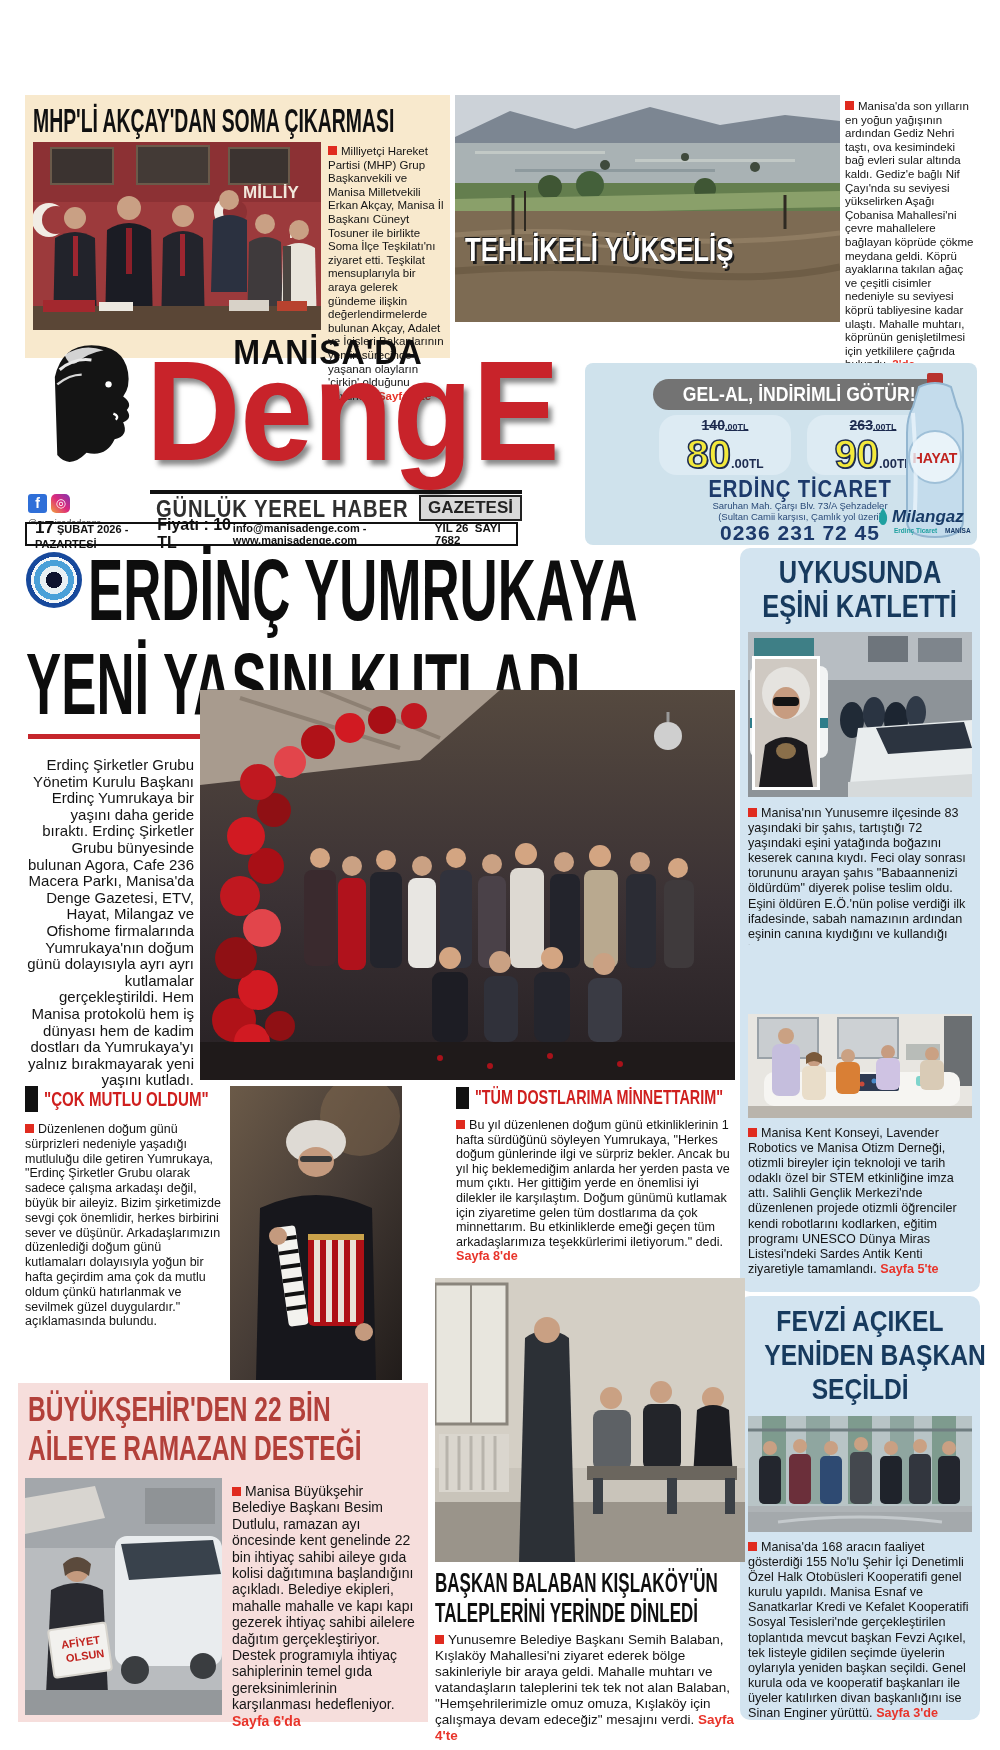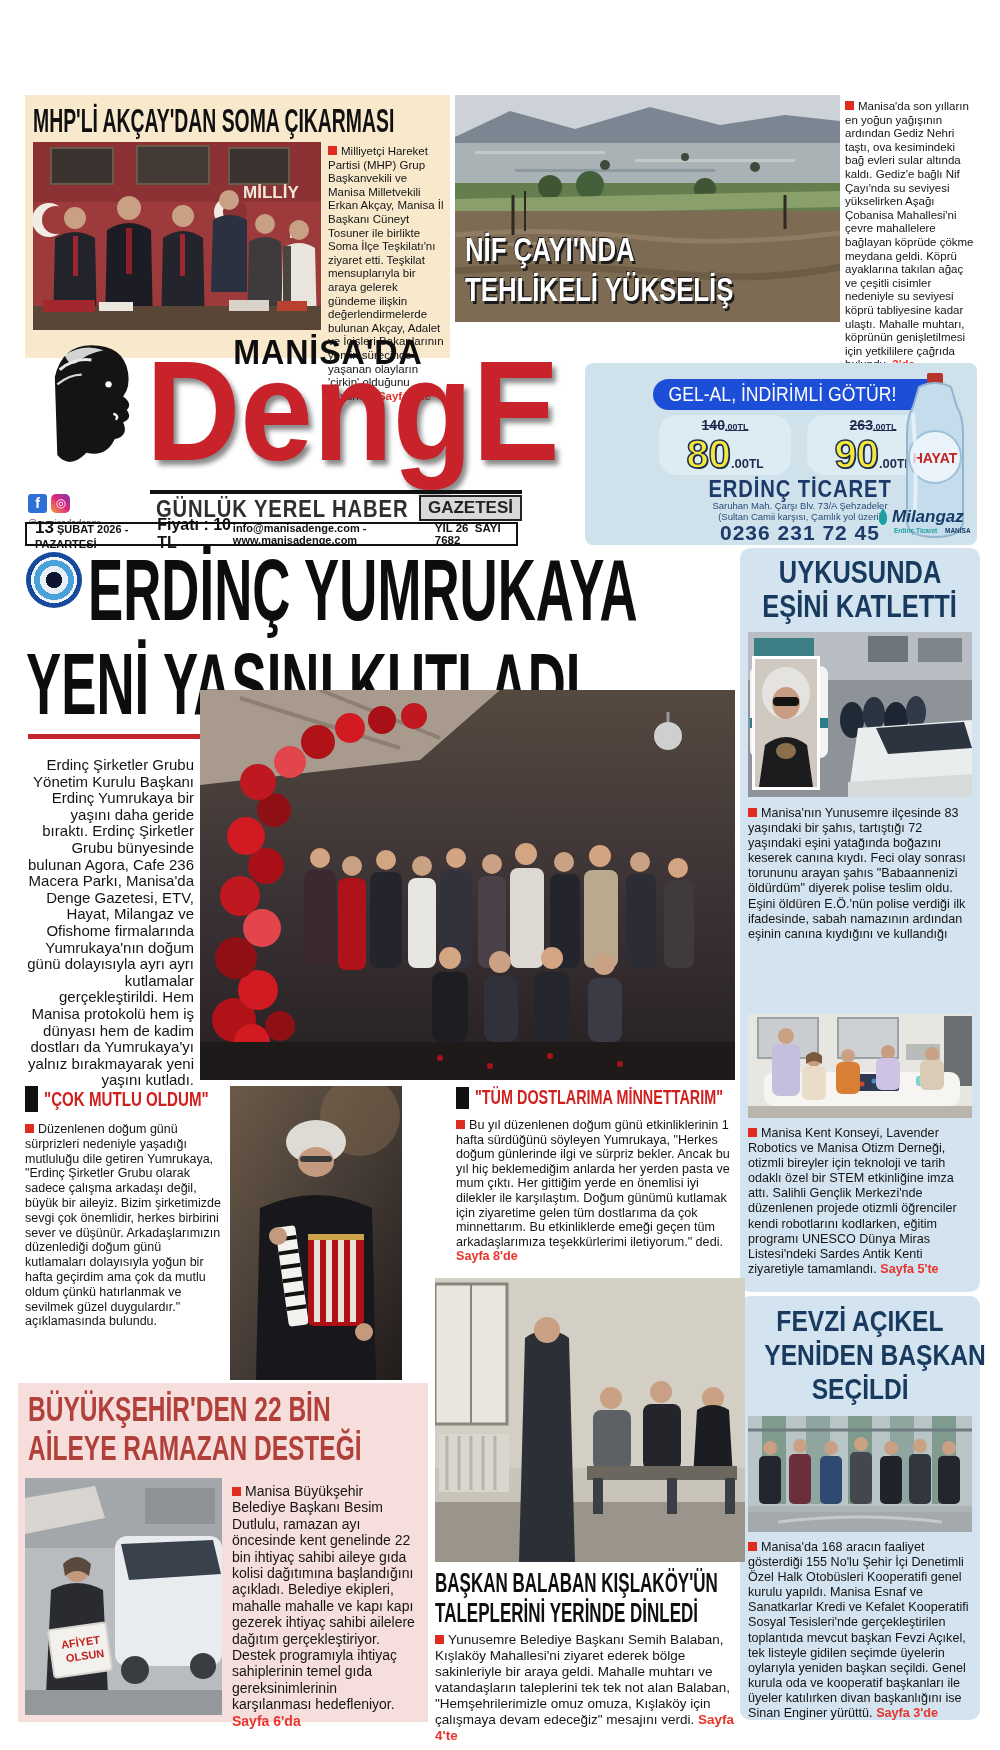--- a/index.html
+++ b/index.html
@@ -91,21 +91,20 @@
       <rect y="116" width="385" height="111" fill="#7d6b53"></rect>
       <path d="M0,140 Q90,132 180,142 T385,138" stroke="#8f7c62" stroke-width="5" fill="none"></path>
       <path d="M0,176 Q110,168 210,178 T385,172" stroke="#6e5d46" stroke-width="7" fill="none"></path>
       <path d="M40,150 Q100,146 160,152" stroke="#97846a" stroke-width="3" fill="none"></path>
       <line x1="58" y1="100" x2="58" y2="140" stroke="#2f2a22" stroke-width="3"></line>
       <line x1="70" y1="96" x2="70" y2="136" stroke="#2f2a22" stroke-width="2"></line>
       <line x1="330" y1="100" x2="330" y2="134" stroke="#2f2a22" stroke-width="3"></line>
     </svg>
   </div>
   <div class="abs" style="left:465px;top:230px;color:#ffffff;font-weight:bold;text-shadow:2.5px 2.5px 0 #1c1c1c, -1px -1px 0 #1c1c1c;">
-    <div style="font-size:33px;line-height:40px;"><span class="sqz" style="transform:scaleX(.78);">NİF ÇAYI'NDA</span></div>
     <div style="font-size:33px;line-height:40px;"><span class="sqz" style="transform:scaleX(.78);">TEHLİKELİ YÜKSELİŞ</span></div>
   </div>
   <div class="abs body-txt" style="left:845px;top:100px;width:132px;font-size:11.5px;line-height:13.6px;">
     <span class="bul"></span><span>Manisa'da son yılların en yoğun yağışının ardından Gediz Nehri taştı, ova kesimindeki bağ evleri sular altında kaldı. Gediz'e bağlı Nif Çayı'nda su seviyesi yükselirken Aşağı Çobanisa Mahallesi'ni çevre mahallelere bağlayan köprüde çökme meydana geldi. Köprü ayaklarına takılan ağaç ve çeşitli cisimler nedeniyle su seviyesi köprü tabliyesine kadar ulaştı. Mahalle muhtarı, köprünün genişletilmesi için yetkililere çağrıda bulundu.</span>
     <span class="ref">2'de</span>
   </div>
 
   <div class="abs" style="left:0;top:330px;width:585px;height:220px;">
     <div class="abs" style="left:28px;top:8px;width:122px;height:152px;">
       <svg viewBox="0 0 100 125" preserveAspectRatio="none">
@@ -132,29 +131,29 @@
       <div class="abs" style="right:0;top:5px;background:#d9d9d9;border:2px solid #222;font-size:17px;font-weight:bold;color:#222;padding:1px 7px;">
         <span>GAZETESİ</span>
       </div>
     </div>
     <div class="abs" style="left:28px;top:164px;width:120px;height:24px;">
       <span style="display:inline-block;width:19px;height:19px;background:#2f6fd8;border-radius:3px;color:#fff;font-weight:bold;text-align:center;line-height:19px;font-size:14px;vertical-align:middle;">f</span>
       <span style="display:inline-block;width:19px;height:19px;border-radius:5px;background:linear-gradient(45deg,#f2a33c,#dd2a7b,#8134af);color:#fff;text-align:center;line-height:18px;font-size:12px;vertical-align:middle;">◎</span>
       <span style="font-size:9px;color:#333;vertical-align:middle;">@manisadadenge</span>
     </div>
     <div class="abs" style="left:25px;top:192px;width:493px;height:24px;border:2.5px solid #111;background:#fff;display:flex;align-items:center;justify-content:space-between;padding:0 8px;box-sizing:border-box;">
-      <span style="font-size:11px;font-weight:bold;color:#111;"><span style="font-size:17px;">13</span> <span>ŞUBAT 2026 - PAZARTESİ</span></span>
+      <span style="font-size:11px;font-weight:bold;color:#111;"><span style="font-size:17px;">17</span> <span>ŞUBAT 2026 - PAZARTESİ</span></span>
       <span style="font-size:16px;font-weight:bold;color:#111;">Fiyatı : 10 TL</span>
       <span style="font-size:11px;font-weight:bold;color:#111;">info@manisadenge.com  -  www.manisadenge.com</span>
       <span style="font-size:11.5px;font-weight:bold;color:#111;"><span>YIL 26</span>&nbsp;&nbsp;<span>SAYI 7682</span></span>
     </div>
   </div>
 
   <div class="abs" style="left:585px;top:363px;width:392px;height:182px;background:#cfe2ec;border-radius:8px;">
-    <div class="abs" style="left:68px;top:16px;width:292px;height:31px;background:#1d4ed8;border-radius:16px;color:#fff;font-weight:normal;font-size:20px;line-height:31px;">
+    <div class="abs" style="left:68px;top:16px;width:292px;height:31px;background:#737373;border-radius:16px;color:#fff;font-weight:bold;font-size:20px;text-align:center;line-height:31px;">
       <span class="sqz-c" style="transform:scaleX(.88);">GEL-AL, İNDİRİMLİ GÖTÜR!</span>
     </div>
 
     <div class="abs" style="left:74px;top:52px;width:132px;height:60px;background:#ddebf3;border-radius:18px;text-align:center;">
       <div style="font-size:14px;font-weight:bold;color:#1d2b4f;text-decoration:line-through;line-height:16px;margin-top:2px;">
         <span>140</span><span style="font-size:9px;">.00</span><span style="font-size:9px;">TL</span>
       </div>
       <div style="line-height:38px;">
         <span style="font-size:40px;font-weight:900;color:#f3e93c;-webkit-text-stroke:1.5px #1d2b4f;text-shadow:1px 1px 0 #1d2b4f;">80</span><span style="font-size:13px;font-weight:bold;color:#1d2b4f;">.00</span><span style="font-size:12px;font-weight:bold;color:#1d2b4f;">TL</span>
       </div>

